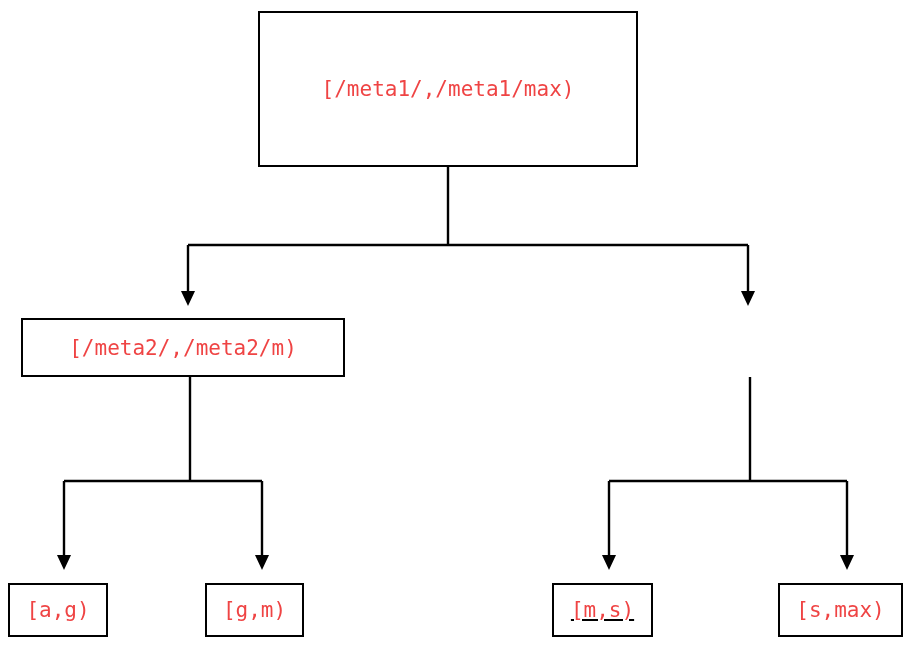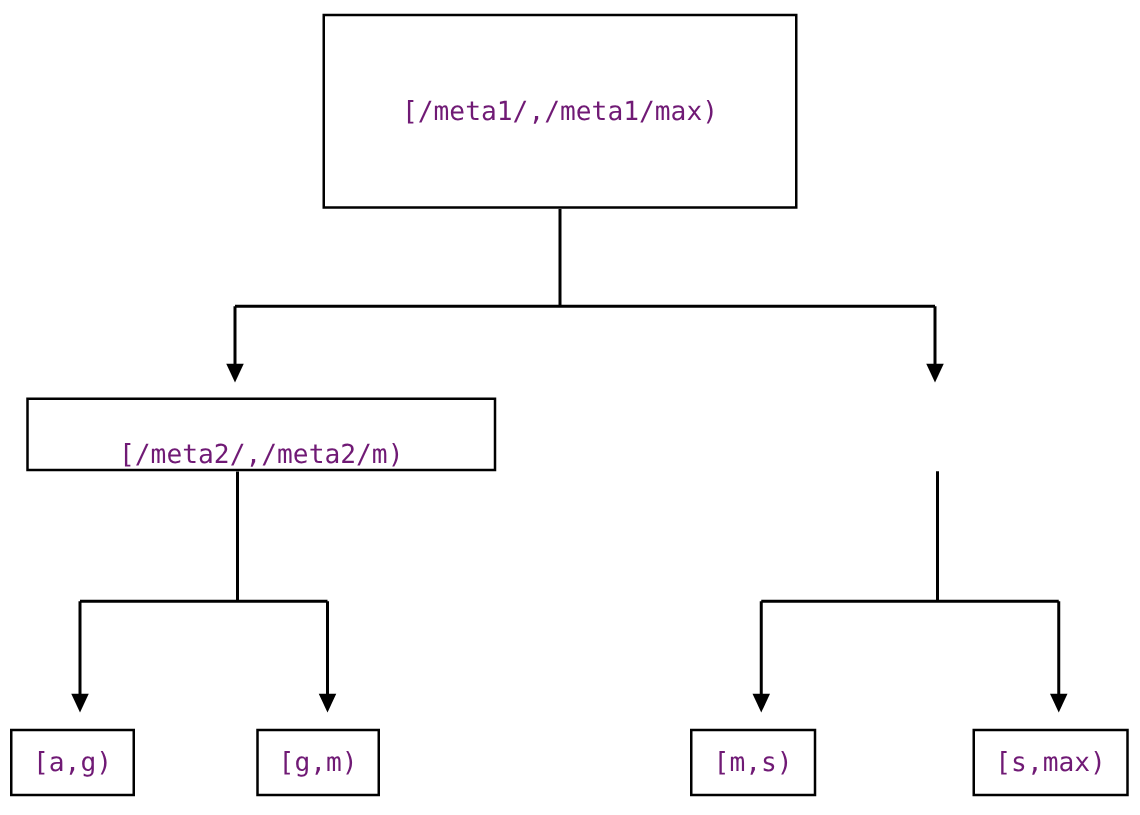--- a/index.html
+++ b/index.html
@@ -28,21 +28,21 @@
     box-sizing: border-box;
     background: #ffffff;
     border: 2px solid #000000;
     display: flex;
     align-items: center;
     justify-content: center;
     z-index: 2;
   }
   .node-label {
     font-family: "DejaVu Sans Mono", "Liberation Mono", monospace;
-    color: #701a75;
+    color: #ef4444;
     white-space: pre;
     letter-spacing: 0px;
   }
   .node-root .node-label   { font-size: 21px; }
   .node-mid  .node-label   { font-size: 21px; }
   .node-leaf .node-label   { font-size: 21px; }
 </style>
 </head>
 <body>
 
@@ -72,34 +72,34 @@
     <line x1="609" y1="481" x2="609" y2="556" stroke="#000000" stroke-width="2.4"></line>
     <polygon points="602,555 616,555 609,570" fill="#000000"></polygon>
     <line x1="847" y1="481" x2="847" y2="556" stroke="#000000" stroke-width="2.4"></line>
     <polygon points="840,555 854,555 847,570" fill="#000000"></polygon>
   </svg>
 
   <div class="node-box node-root" style="left:258px; top:11px; width:380px; height:156px;">
     <span class="node-label">[/meta1/,/meta1/max)</span>
   </div>
 
-  <div class="node-box node-mid" style="left:21px; top:318px; width:376px; height:59px;align-items:flex-end;">
+  <div class="node-box node-mid" style="left:21px; top:318px; width:324px; height:59px;">
     <span class="node-label">[/meta2/,/meta2/m)</span>
   </div>
 
 
   <div class="node-box node-leaf" style="left:8px; top:583px; width:100px; height:54px;align-items:center;">
     <span class="node-label">[a,g)</span>
   </div>
 
   <div class="node-box node-leaf" style="left:205px; top:583px; width:99px; height:54px;">
     <span class="node-label">[g,m)</span>
   </div>
 
-  <div class="node-box node-leaf" style="left:552px; top:583px; width:101px; height:54px;">
+  <div class="node-box node-leaf" style="left:552px; top:583px; width:101px; height:54px;text-decoration:underline;">
     <span class="node-label">[m,s)</span>
   </div>
 
   <div class="node-box node-leaf" style="left:778px; top:583px; width:125px; height:54px;">
     <span class="node-label">[s,max)</span>
   </div>
 
 </div>
 
 </body></html>

